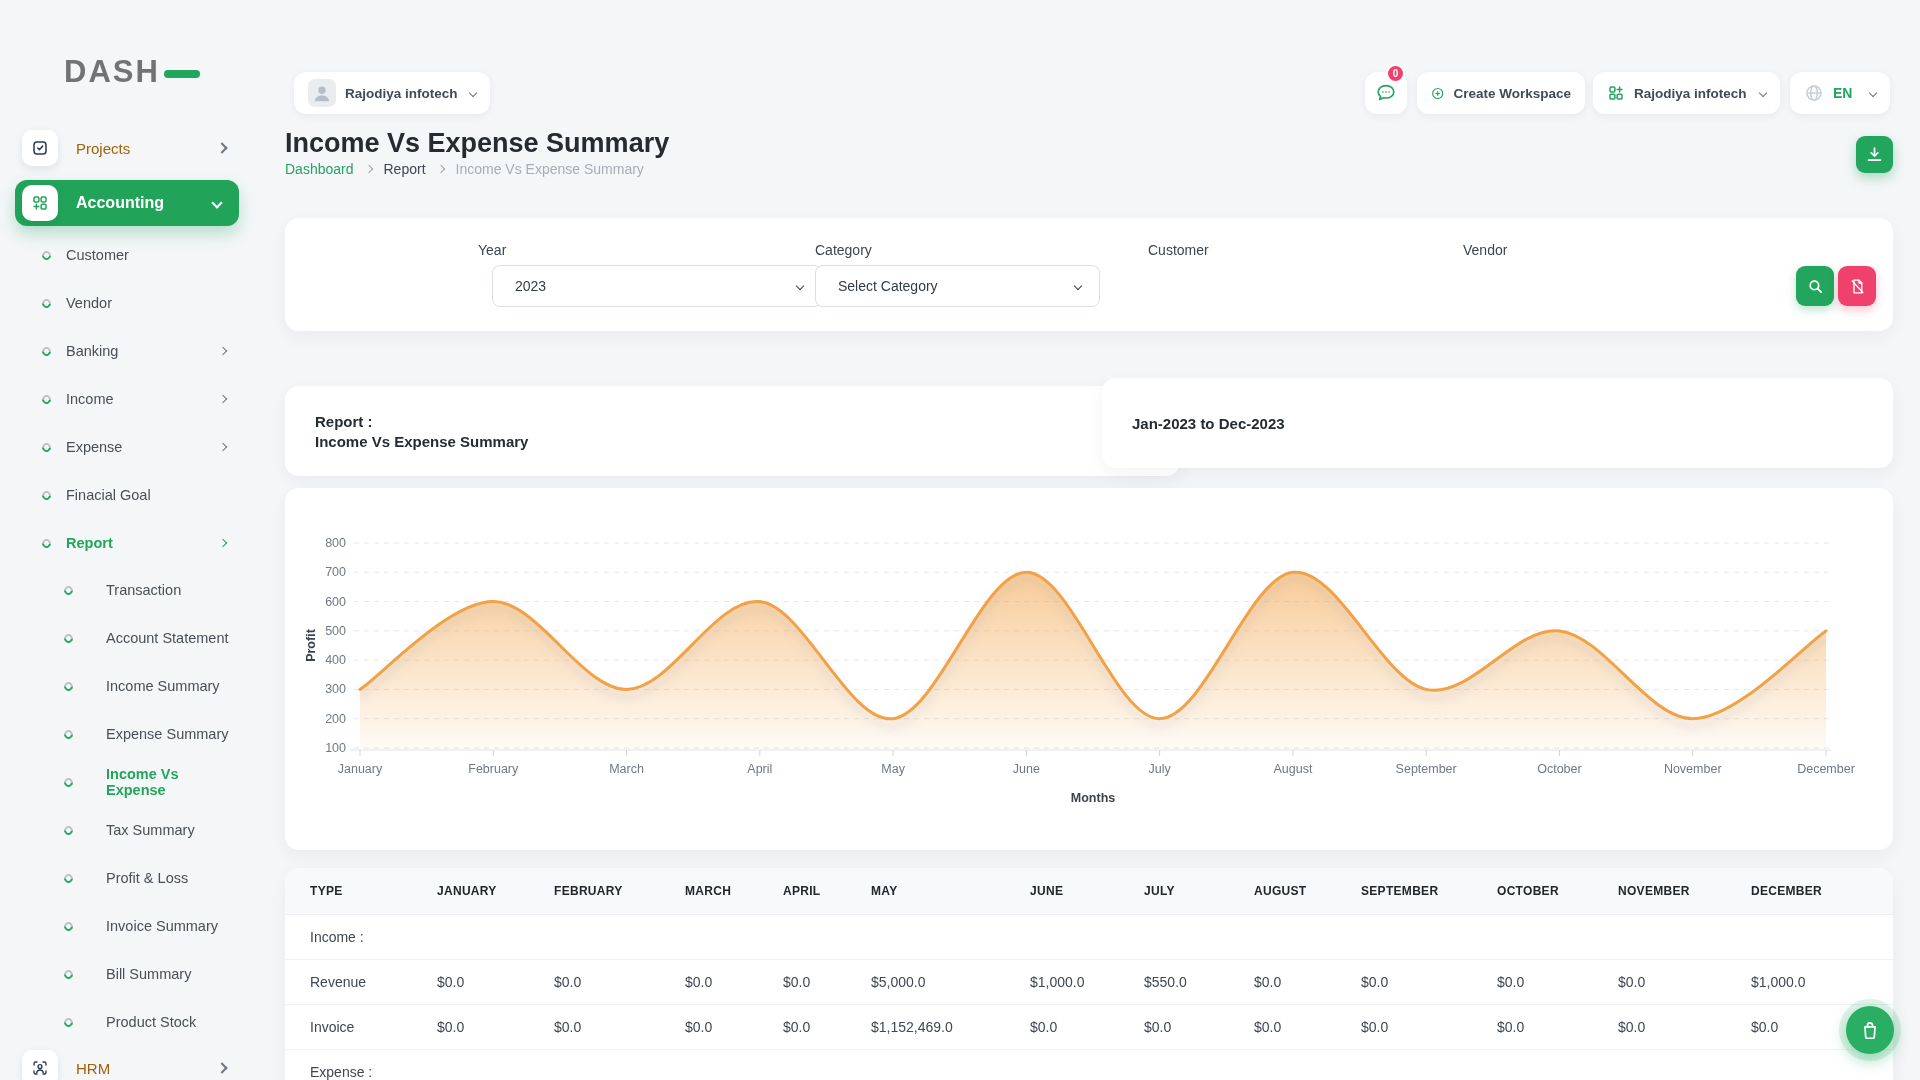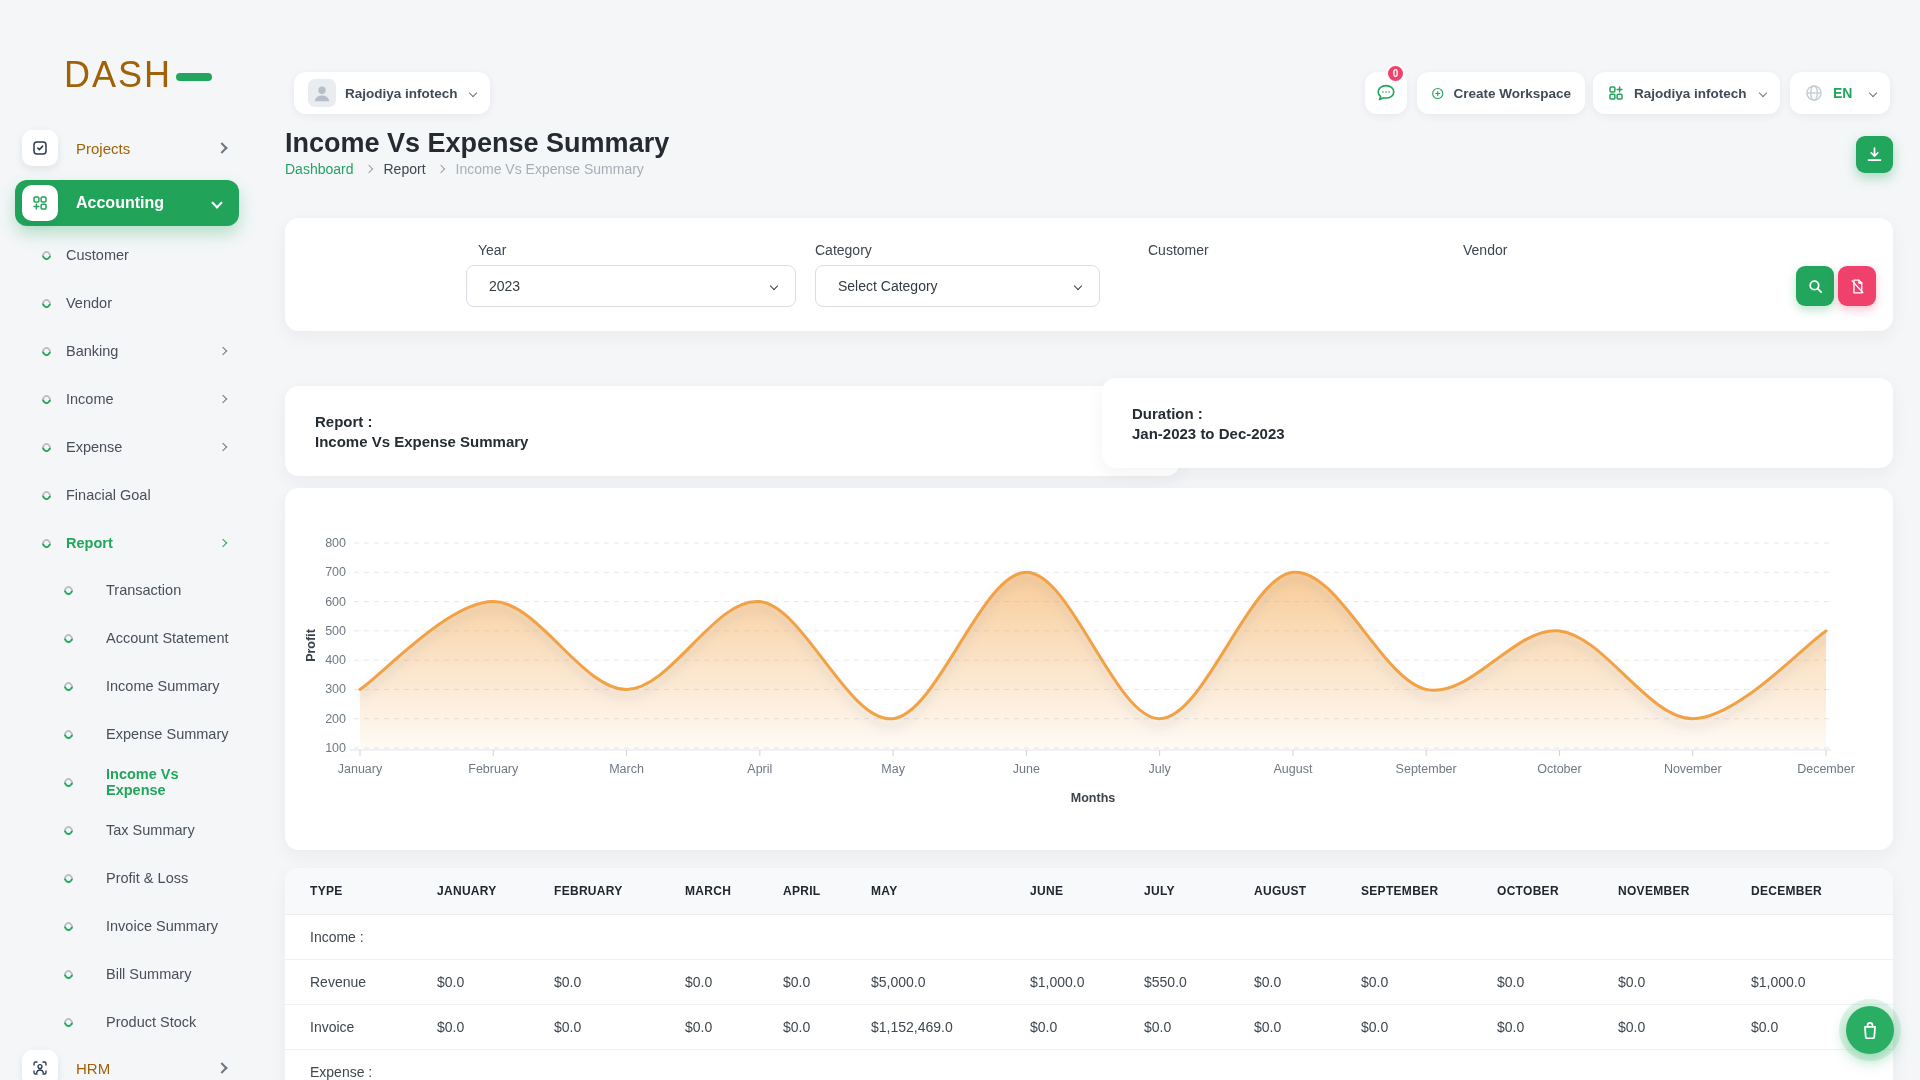--- a/index.html
+++ b/index.html
@@ -1,21 +1,21 @@
 <!DOCTYPE html>
 <html><head>
 <meta charset="utf-8">
 <style>
 *{margin:0;padding:0;box-sizing:border-box}
 html,body{width:1920px;height:1080px;overflow:hidden;background:#f4f6f8;
   font-family:"Liberation Sans","DejaVu Sans",sans-serif;position:relative;color:#3d444d}
 .card{position:absolute;background:#fff;border-radius:14px;box-shadow:0 6px 18px rgba(33,43,64,.05)}
 
 .logo{position:absolute;left:64px;top:54px;display:flex;align-items:center;cursor:pointer}
-.logo .logo-txt{font-size:36px;font-weight:400;letter-spacing:2px;color:#a16207}
+.logo .logo-txt{font-size:31px;font-weight:700;letter-spacing:2px;color:#737373}
 .logo .logo-dash{width:36px;height:8px;border-radius:4px;background:#22a55c;margin-left:4px;margin-top:4px}
 .icon-box{width:36px;height:36px;min-width:36px;background:#fff;border-radius:10px;display:flex;
   align-items:center;justify-content:center;box-shadow:0 3px 9px rgba(25,39,60,.09)}
 .nav-top{position:absolute;left:15px;width:225px;height:40px;display:flex;align-items:center;cursor:pointer}
 .nav-top .nav-label{margin-left:18px;font-size:15px;font-weight:500;color:#a16207}
 .nav-pill{position:absolute;left:15px;top:180px;width:224px;height:46px;background:#21a45a;
   border-radius:12px;display:flex;align-items:center;cursor:pointer;
   box-shadow:0 8px 16px rgba(33,164,90,.28)}
 .nav-pill .nav-label{margin-left:18px;font-size:16px;font-weight:700;color:#fff}
 .nav-sub{position:absolute;left:15px;width:225px;height:34px;display:flex;align-items:center;
@@ -271,21 +271,21 @@
 </div>
 <div class="dl-btn">
   <svg width="19" height="19" viewBox="0 0 24 24" fill="none" stroke="#fff" stroke-width="2.2" stroke-linecap="round" stroke-linejoin="round">
       <path d="M12 4v10m0 0l-4.2-4.2M12 14l4.2-4.2"></path>
       <path d="M4.5 19h15"></path>
     </svg>
 </div>
 
 <div class="card filter-card">
   <span class="flabel" style="left:193px">Year</span>
-  <div class="sel" style="left:181px;width:330px">
+  <div class="sel" style="left:207px;width:330px">
     <span>2023</span>
     <span class="chev down sm" style="border-color:#39414c"></span>
   </div>
   <span class="flabel" style="left:530px">Category</span>
   <div class="sel" style="left:530px;width:285px">
     <span>Select Category</span>
     <span class="chev down sm" style="border-color:#39414c"></span>
   </div>
   <span class="flabel" style="left:863px">Customer</span>
   <span class="flabel" style="left:1178px">Vendor</span>
@@ -302,21 +302,20 @@
         <path d="M4.5 4l15 16.5"></path>
       </svg>
   </div>
 </div>
 
 <div class="card sum-card" style="left:285px;top:386px;width:895px;height:90px">
   <span class="sum-title">Report :</span>
   <span class="sum-value">Income Vs Expense Summary</span>
 </div>
 <div class="card sum-card" style="left:1102px;top:378px;width:791px;height:90px">
-  <span class="sum-title">Duration :</span>
   <span class="sum-value">Jan-2023 to Dec-2023</span>
 </div>
 
 <div class="card chart-card" id="chart-card">
     <svg width="1608" height="362" viewBox="0 0 1608 362">
       <defs>
         <linearGradient id="ag" x1="0" y1="0" x2="0" y2="1" gradientUnits="objectBoundingBox">
           <stop offset="0" stop-color="#f2a144" stop-opacity="0.55"></stop>
           <stop offset="1" stop-color="#f2a144" stop-opacity="0.05"></stop>
         </linearGradient>

